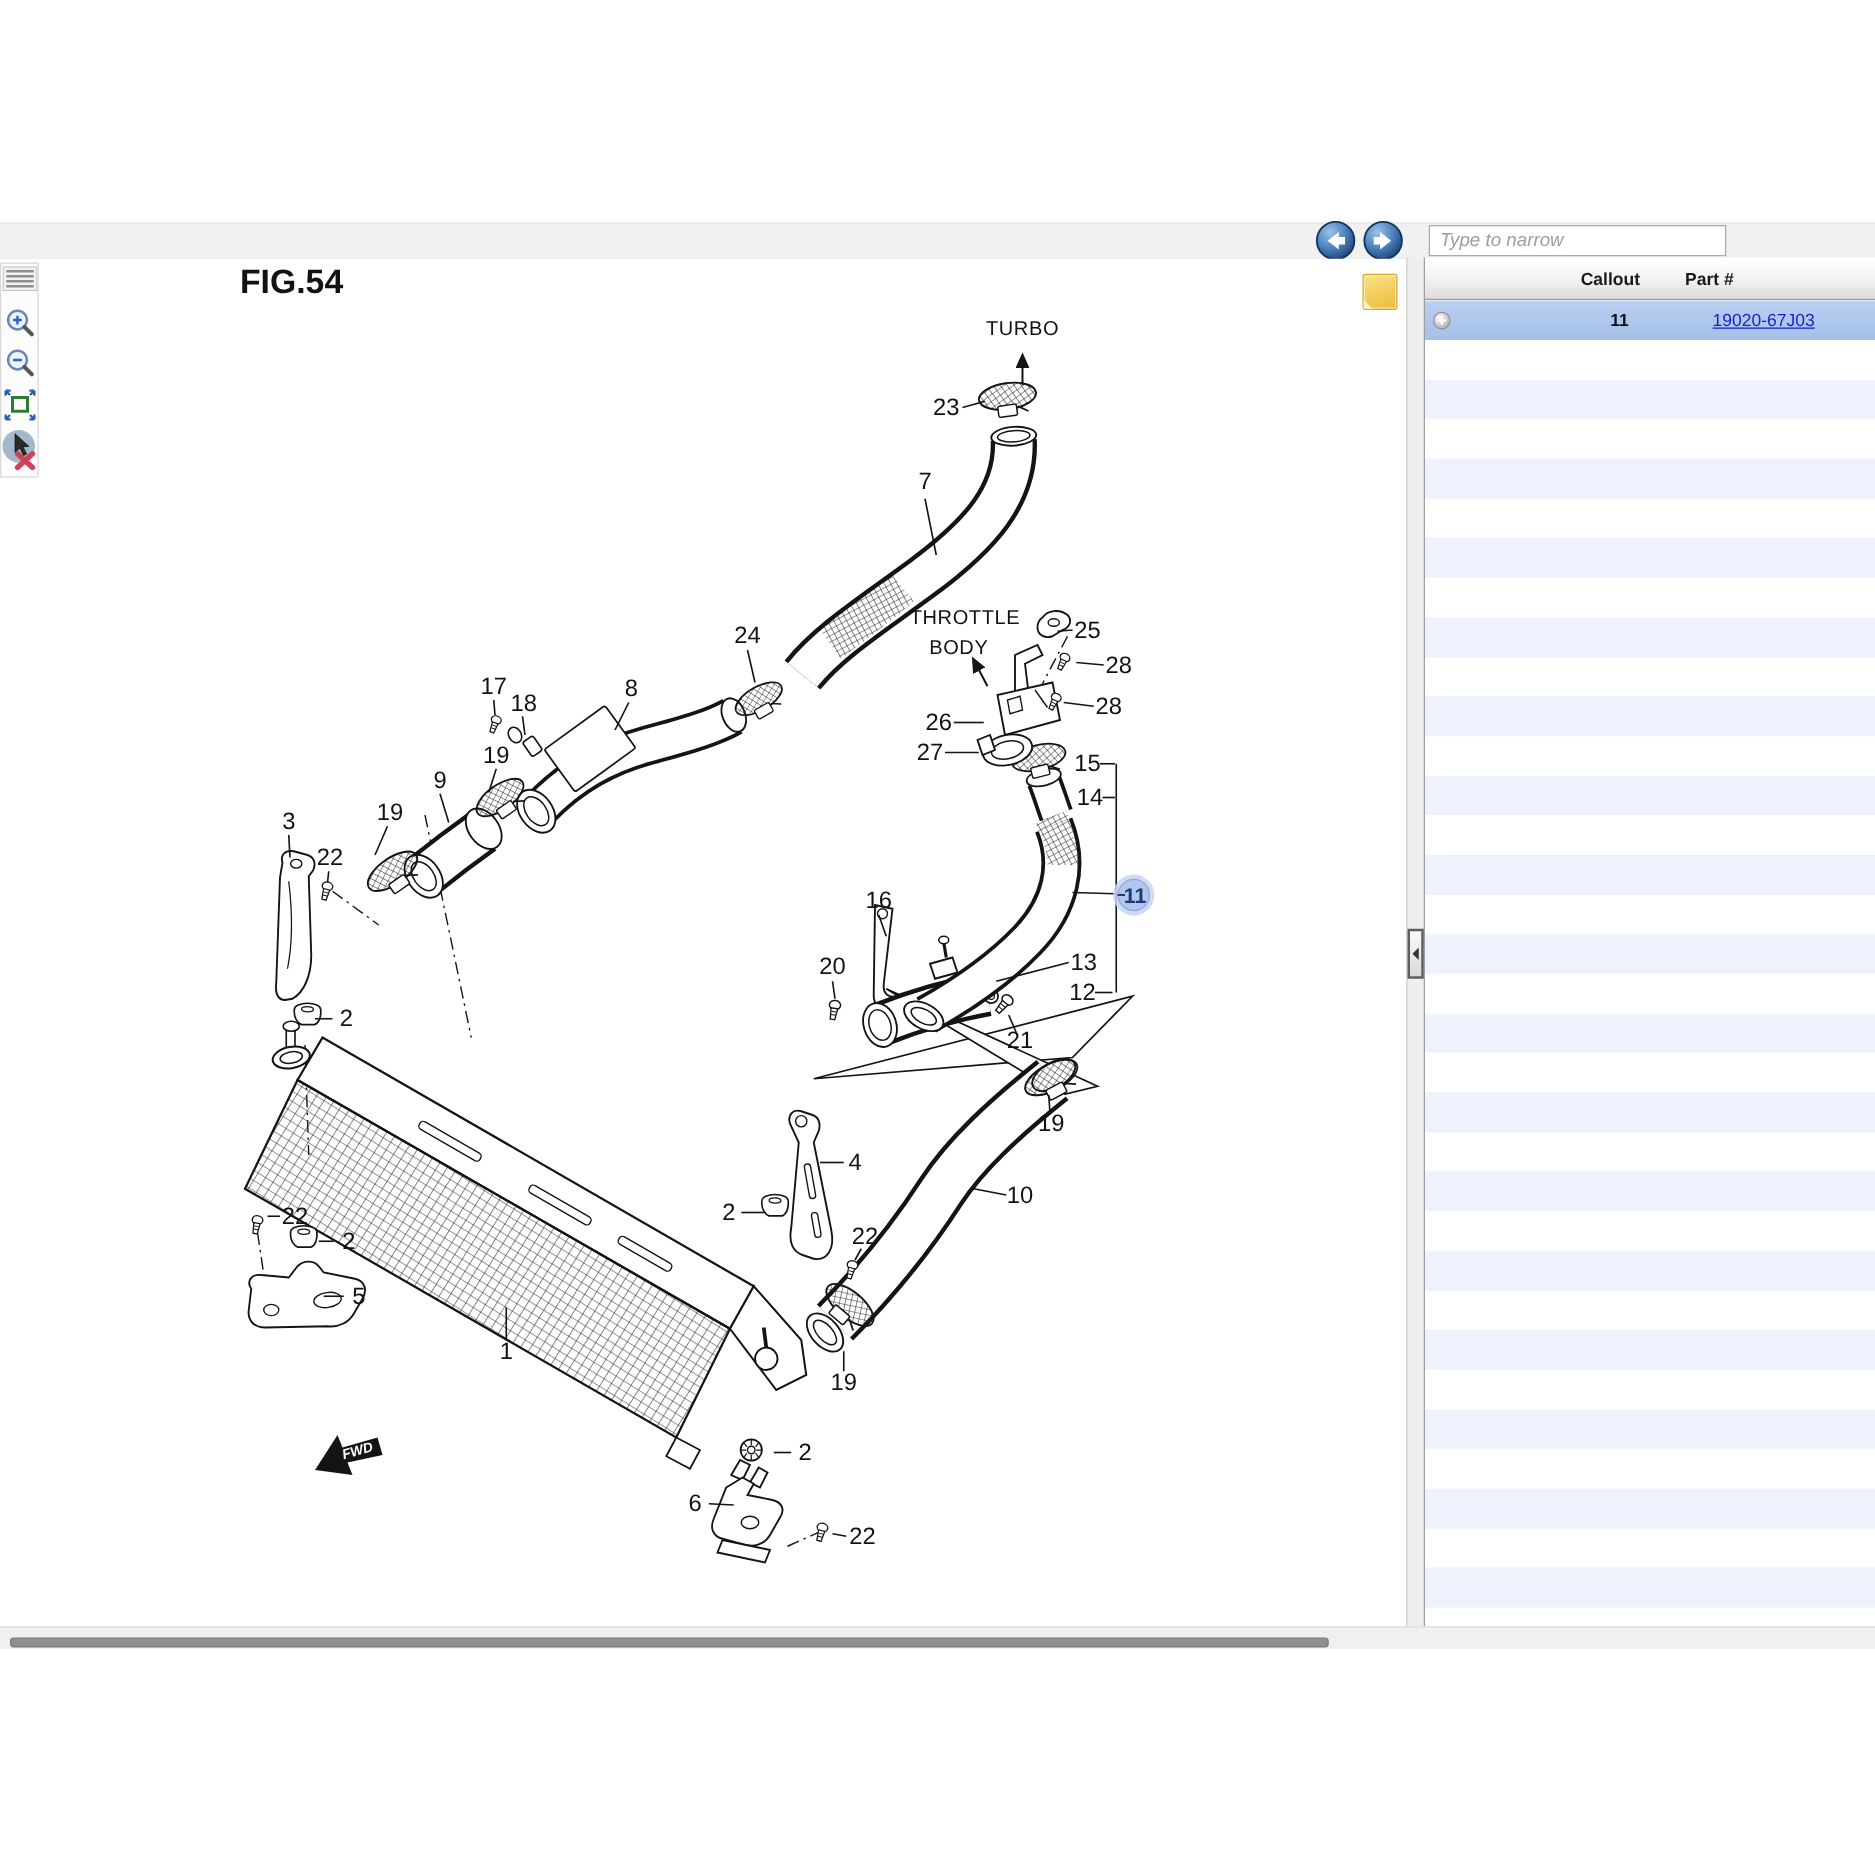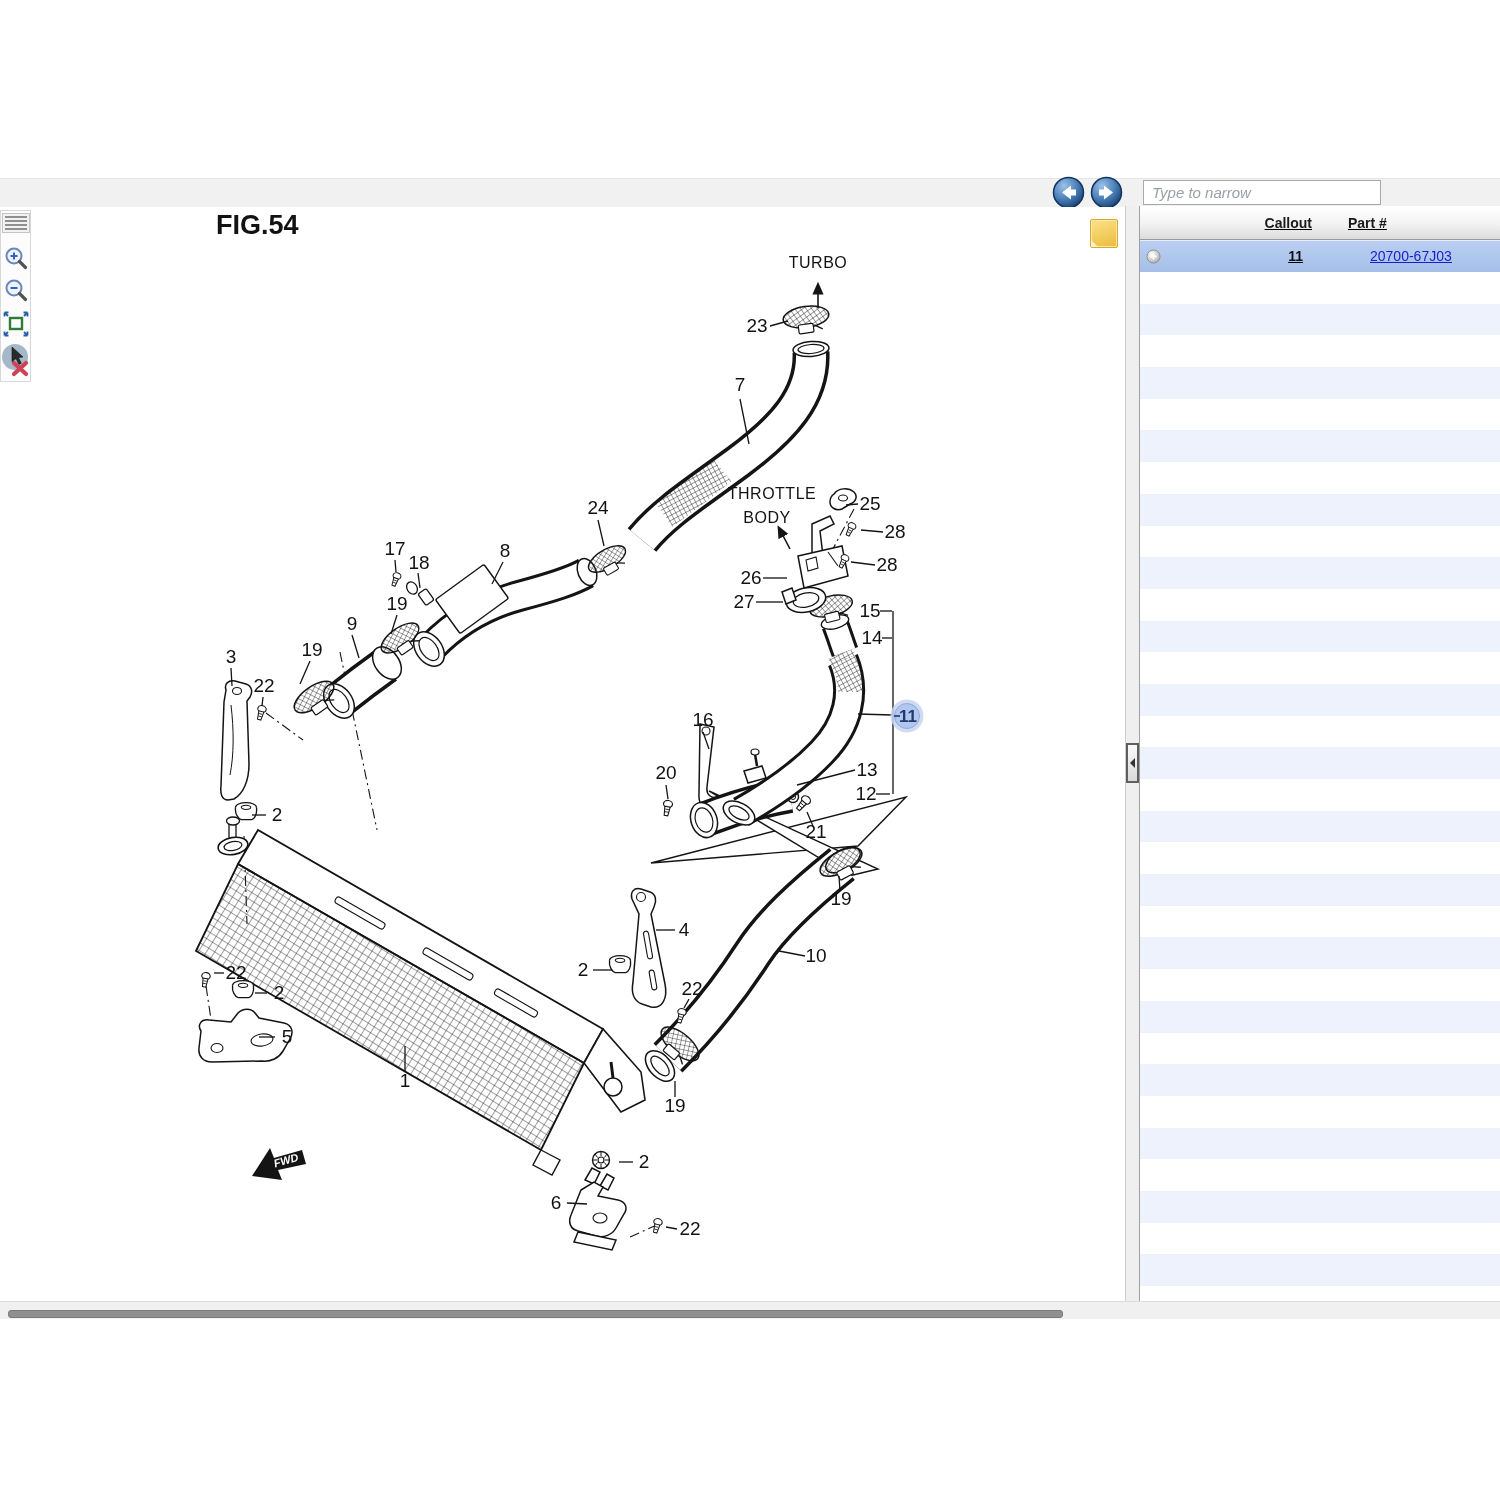--- a/index.html
+++ b/index.html
@@ -3,21 +3,21 @@
 <meta charset="utf-8">
 <style>
   html,body{margin:0;padding:0;background:#fff;width:1500px;height:1500px;overflow:hidden;
     font-family:"Liberation Sans",sans-serif;}
   .app{position:absolute;left:0;top:0;width:1207px;height:1500px;background:#fff;}
   
   .topstrip{position:absolute;left:0;top:178px;width:1500px;height:28px;background:#f1f1f1;
     border-top:1px solid #e6e6e6;border-bottom:1px solid #d7d7d7;}
   
   .diagram-area{position:absolute;left:0;top:207px;width:1125px;height:1094px;background:#fff;}
-  .fig-title{position:absolute;left:192px;top:210px;font-size:27px;font-weight:bold;color:#121212;margin-left:24px;}
+  .fig-title{position:absolute;left:192px;top:210px;font-size:27px;font-weight:bold;color:#121212;}
   svg text{user-select:none;}
   .co{font:19px "Liberation Sans",sans-serif;fill:#121212;text-anchor:middle;}
   .ann{font:16px "Liberation Sans",sans-serif;fill:#121212;text-anchor:middle;letter-spacing:.5px;}
   .hl-t{font:700 17px "Liberation Sans",sans-serif;fill:#1e3a6e;text-anchor:middle;}
   .fwd-t{font:italic 700 11px "Liberation Sans",sans-serif;fill:#fff;text-anchor:middle;}
   .to{fill:none;stroke:#141414;}
   .ti{fill:none;stroke:#fff;}
   .ln{stroke:#141414;stroke-width:1.5;fill:#fff;}
   .slot{fill:#fff;stroke:#141414;stroke-width:1.1;}
   .ld path{stroke:#141414;stroke-width:1.3;fill:none;}
@@ -38,21 +38,21 @@
   .search{position:absolute;left:1143px;top:180px;width:238px;height:25px;box-sizing:border-box;
     border:1px solid #a9a9a9;background:#fff;font-size:15px;padding:0 8px;color:#333;}
   .search::placeholder{color:#9aa0a6;font-style:italic;}
   
   .splitter{position:absolute;left:1125px;top:206px;width:15px;height:1095px;background:#efefef;
     border-left:1px solid #cfcfcf;border-right:1px solid #9f9f9f;box-sizing:border-box;}
   .split-handle{position:absolute;left:0px;top:537px;width:13px;height:40px;box-sizing:border-box;
     border:2px solid #5f5f5f;background:linear-gradient(180deg,#fafafa,#d9d9d9);
     display:flex;align-items:center;justify-content:center;cursor:pointer;}
   
-  .panel{position:absolute;left:1140px;top:206px;width:360px;height:1095px;background:#fff;overflow:hidden;text-decoration:underline;}
+  .panel{position:absolute;left:1140px;top:206px;width:360px;height:1095px;background:#fff;overflow:hidden;}
   .thead{height:34px;box-sizing:border-box;background:linear-gradient(180deg,#ffffff 0%,#f2f2f2 55%,#dcdcdc 100%);
     border-bottom:1px solid #9a9a9a;display:flex;align-items:center;font-size:14px;font-weight:bold;color:#1a1a1a;}
   .th-callout{width:200px;text-align:right;padding-right:28px;box-sizing:border-box;}
   .th-part{padding-left:8px;}
   .row-sel{height:32px;background:linear-gradient(180deg,#bacff2 0%,#aec6ec 60%,#a6bfe8 100%);
     box-shadow:inset 0 1px 0 #e8eef8;display:flex;align-items:center;cursor:pointer;}
   .row-sel .cell-callout{width:200px;text-align:right;padding-right:58px;box-sizing:border-box;
     font-size:14px;font-weight:600;color:#111;}
   .row-sel .cell-part{padding-left:9px;font-size:14px;}
   .row-sel a{color:#1c1ccc;text-decoration:underline;}
@@ -472,21 +472,21 @@
               <radialGradient id="pg" cx="35%" cy="30%" r="80%">
             <stop offset="0%" stop-color="#fdfdfd"></stop>
                 <stop offset="100%" stop-color="#ababab"></stop>
           </radialGradient>
             </defs>
           <circle cx="8" cy="8" r="7" fill="url(#pg)" stroke="#8c8c8c"></circle>
           <path d="M8,4.5 V11.5 M4.5,8 H11.5" stroke="#fff" stroke-width="2"></path>
         </svg>
         <span class="cell-callout">11</span>
         <span class="cell-part">
-          <a href="#">20700-67J03</a>
+          <a href="#">19020-67J03</a>
         </span>
       </div>
       <div id="rows-body">
           <div class="erow"></div>
           <div class="erow stripe"></div>
           <div class="erow"></div>
           <div class="erow stripe"></div>
           <div class="erow"></div>
           <div class="erow stripe"></div>
           <div class="erow"></div>

